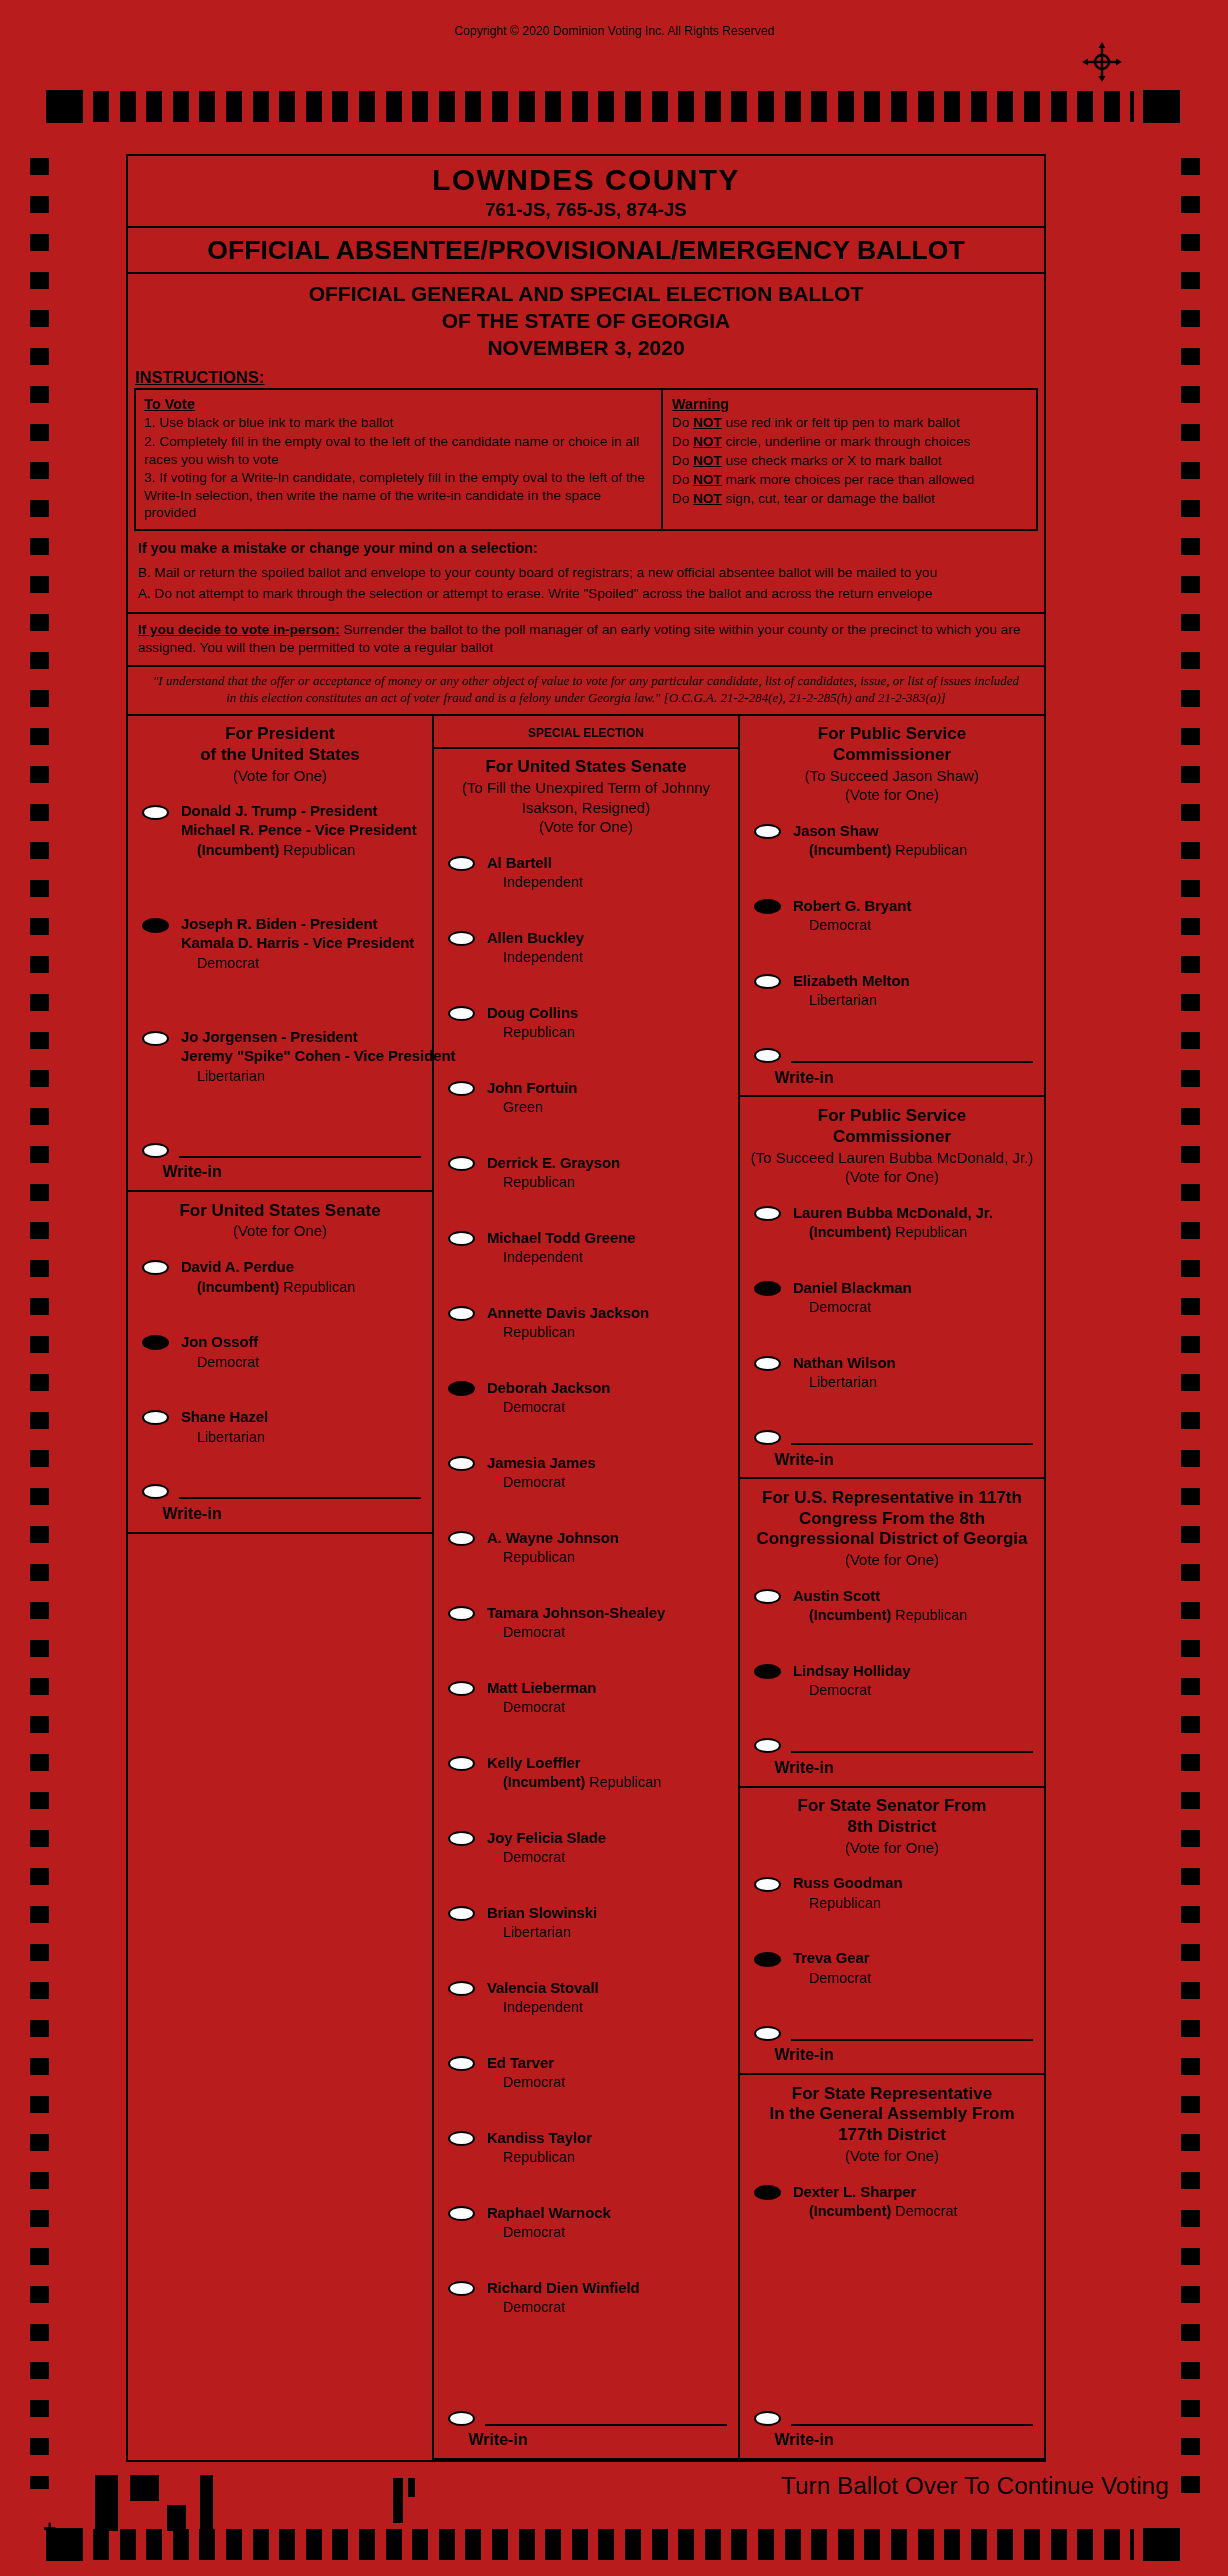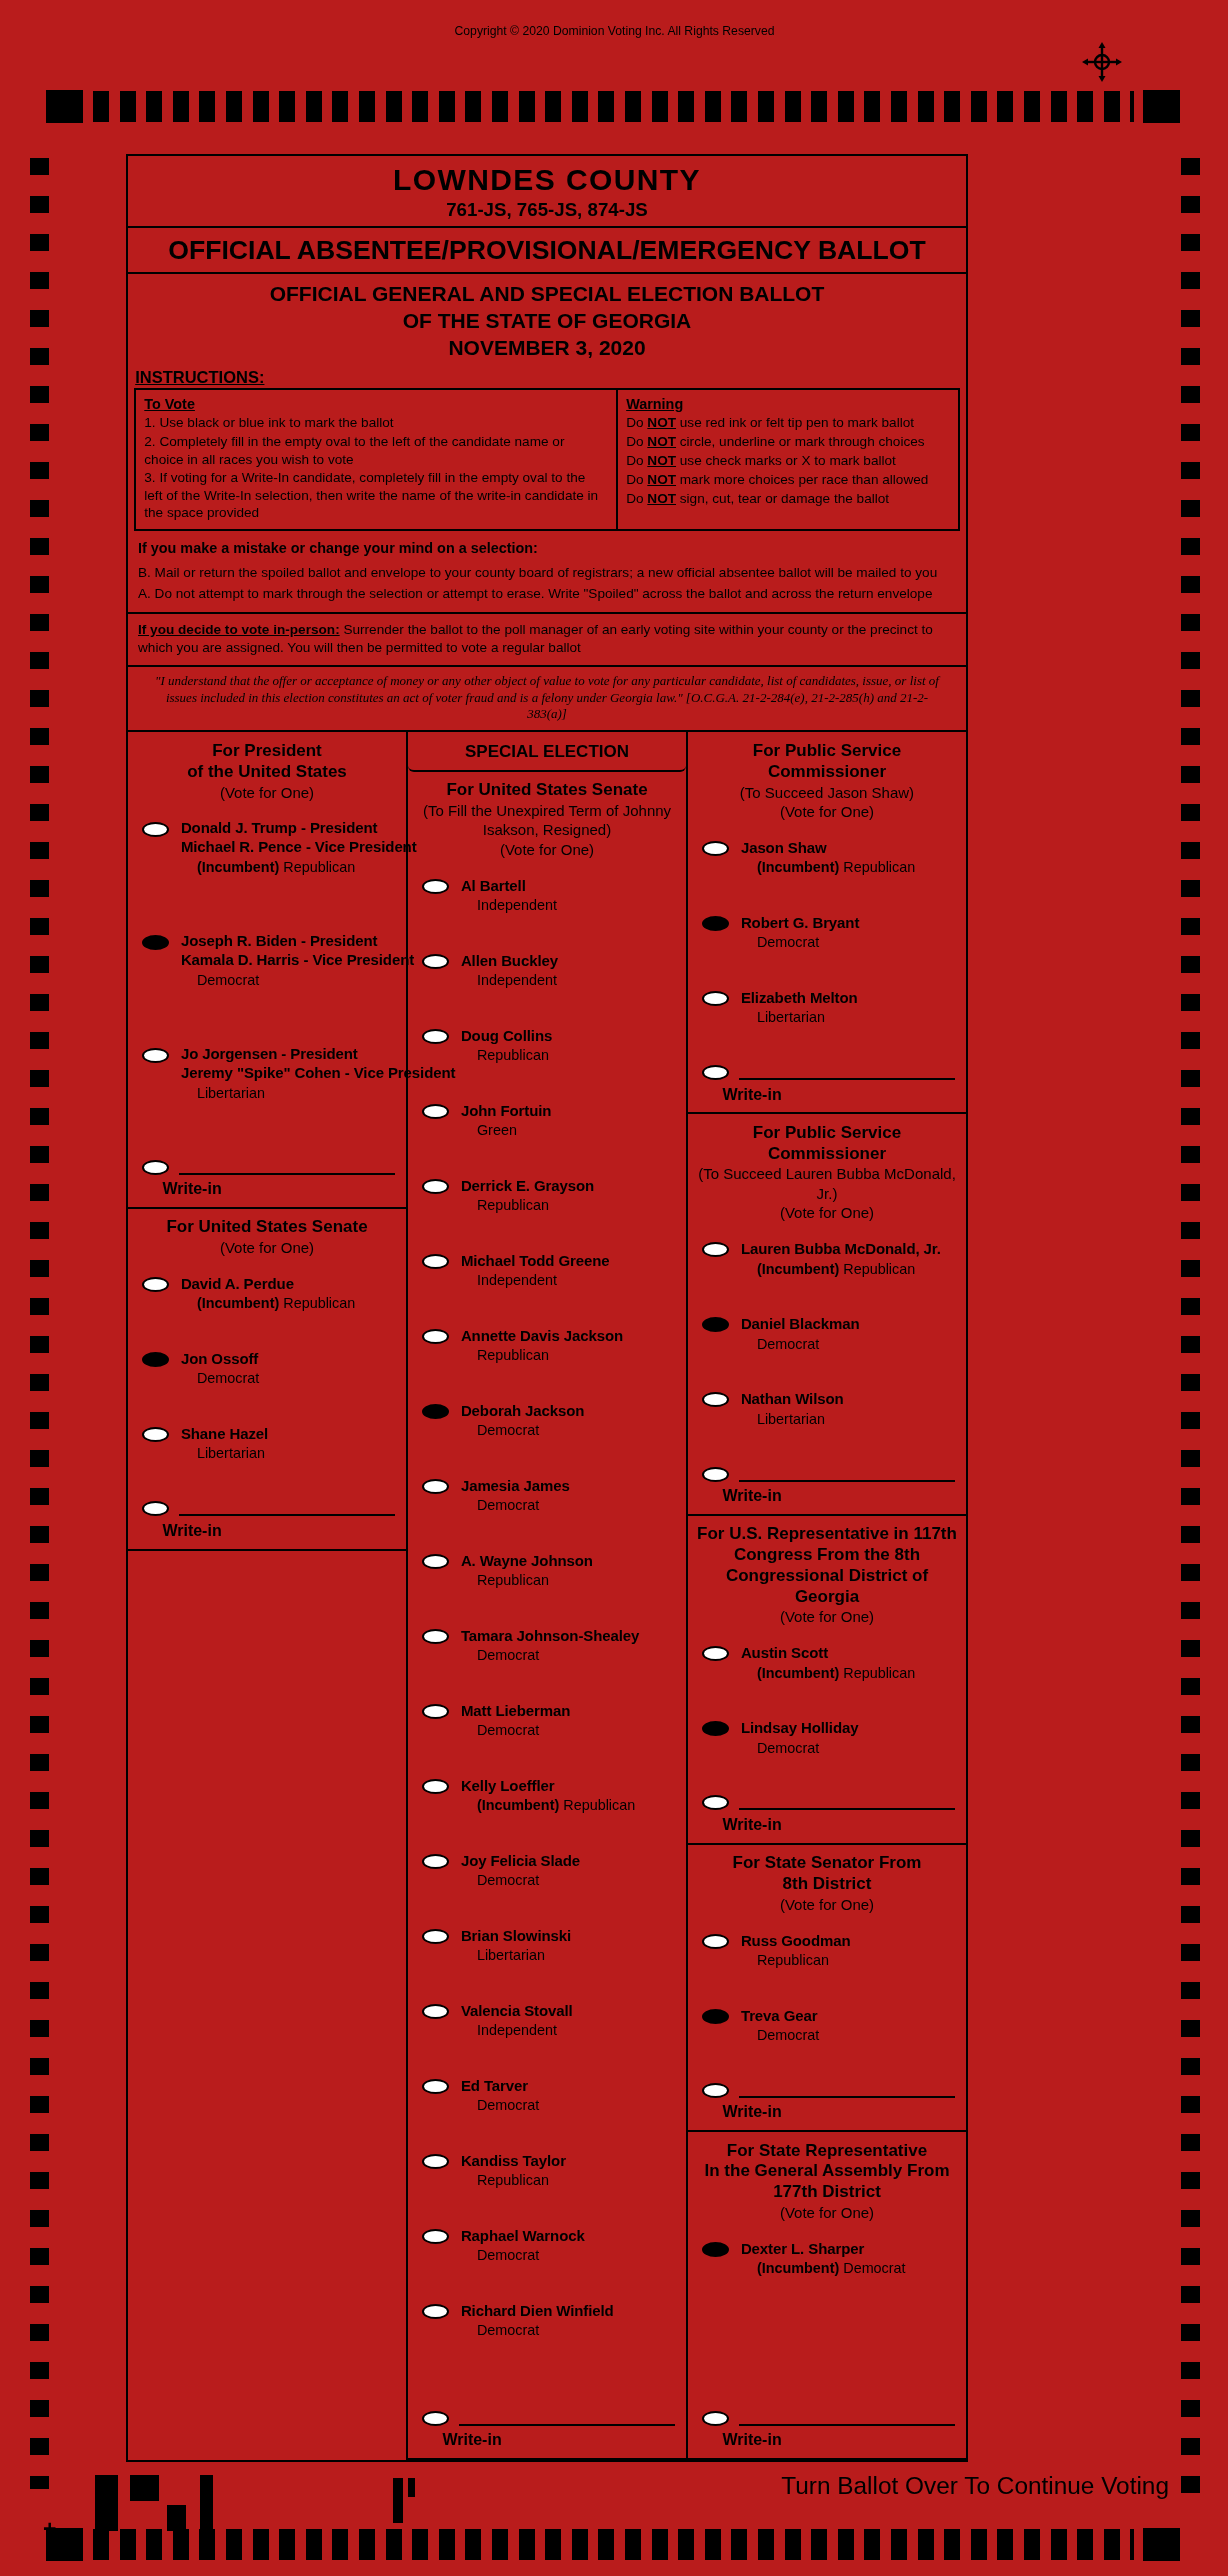--- a/index.html
+++ b/index.html
@@ -16,21 +16,21 @@
   .marks-row-bars { position:absolute; left:47px; right:46px; top:1.4px; bottom:1.4px;
     background:repeating-linear-gradient(90deg,#000 0 16px, transparent 16px 26.6px); }
   .marks-block { position:absolute; top:0; bottom:0; width:37px; background:#000; }
   .marks-block.left { left:0; } .marks-block.right { right:0; }
   .marks-left, .marks-right { position:absolute; width:18.7px;
     background:repeating-linear-gradient(180deg,#000 0 17px, transparent 17px 38px); }
   .marks-left { left:30px; top:158px; height:2331px; }
   .marks-right { left:1181px; top:158px; height:2356px; }
 
   
-  .ballot-body { position:absolute; left:126px; top:154px; width:842px; height:2308px;
+  .ballot-body { position:absolute; left:126px; top:154px; width:920px; height:2308px;
     border:2.2px solid #000; box-sizing:border-box; display:flex; flex-direction:column; }
   .hdr-box { border-bottom:2.2px solid #000; text-align:center; padding:7.2px 0 5.7px; }
   .county { font-size:30px; font-weight:bold; letter-spacing:1.4px; }
   .precincts { font-size:18.7px; font-weight:bold; margin-top:1.4px; }
   .type-box { border-bottom:2.2px solid #000; text-align:center; font-size:26.6px; font-weight:bold; padding:6.5px 0; }
   .election-title { text-align:center; font-weight:bold; font-size:21px; line-height:1.28; padding:7.2px 0 2.9px; }
   .instr-label { font-size:16.5px; font-weight:bold; text-decoration:underline; padding:2.9px 0 1.4px 7.2px; }
   .instr-box { border:2.2px solid #000; margin:0 5.7px; display:flex; }
   .instr-col { flex:1.43; padding:4.3px 8.6px 5.7px; font-size:13.6px; line-height:1.28; }
   .instr-col.warn { flex:1; border-left:2.2px solid #000; }
@@ -42,21 +42,21 @@
   .mistake-item { margin-bottom:3.6px; }
   .inperson { border-bottom:2.2px solid #000; padding:7.2px 10px 8.6px; font-size:13.6px; line-height:1.3; }
   .ip-label { font-weight:bold; text-decoration:underline; }
   .fraud { border-bottom:2.2px solid #000; padding:5.7px 24.4px 7.2px; text-align:center;
     font-family:"Liberation Serif", serif; font-style:italic; font-size:13px; line-height:1.3; }
 
   
   .columns { flex:1; display:flex; min-height:0; }
   .col { flex:1; display:flex; flex-direction:column; min-width:0; }
   .col + .col { border-left:2.2px solid #000; }
-  .special-header { text-align:center; font-size:17px; font-weight:bold; padding:10px 0 7.2px; border-bottom:2.2px solid #000;border-radius:6px; }
+  .special-header { text-align:center; font-size:12px; font-weight:bold; padding:10px 0 7.2px; border-bottom:2.2px solid #000; }
   .col.stretch .contests { flex:1; display:flex; flex-direction:column; }
   .col.stretch .contest:last-child { flex:1; display:flex; flex-direction:column; }
   .col.stretch .contest:last-child .writein { margin-top:auto; }
   .contest { border-bottom:2.2px solid #000; padding-bottom:5.7px; }
   .c-head { text-align:center; padding:8.6px 5.7px 4.3px; }
   .c-title { font-size:17px; font-weight:bold; line-height:1.22; }
   .c-sub { font-size:15px; line-height:1.3; }
   .cand { display:flex; align-items:flex-start; padding:13px 4.3px 0 14.4px; min-height:75px; box-sizing:border-box; }
   .cand.multi { min-height:113px; }
   .oval { width:27px; height:15px; border:2.2px solid #000; border-radius:50%; background:#fff; flex:none; margin-top:2.2px; box-sizing:border-box; }

